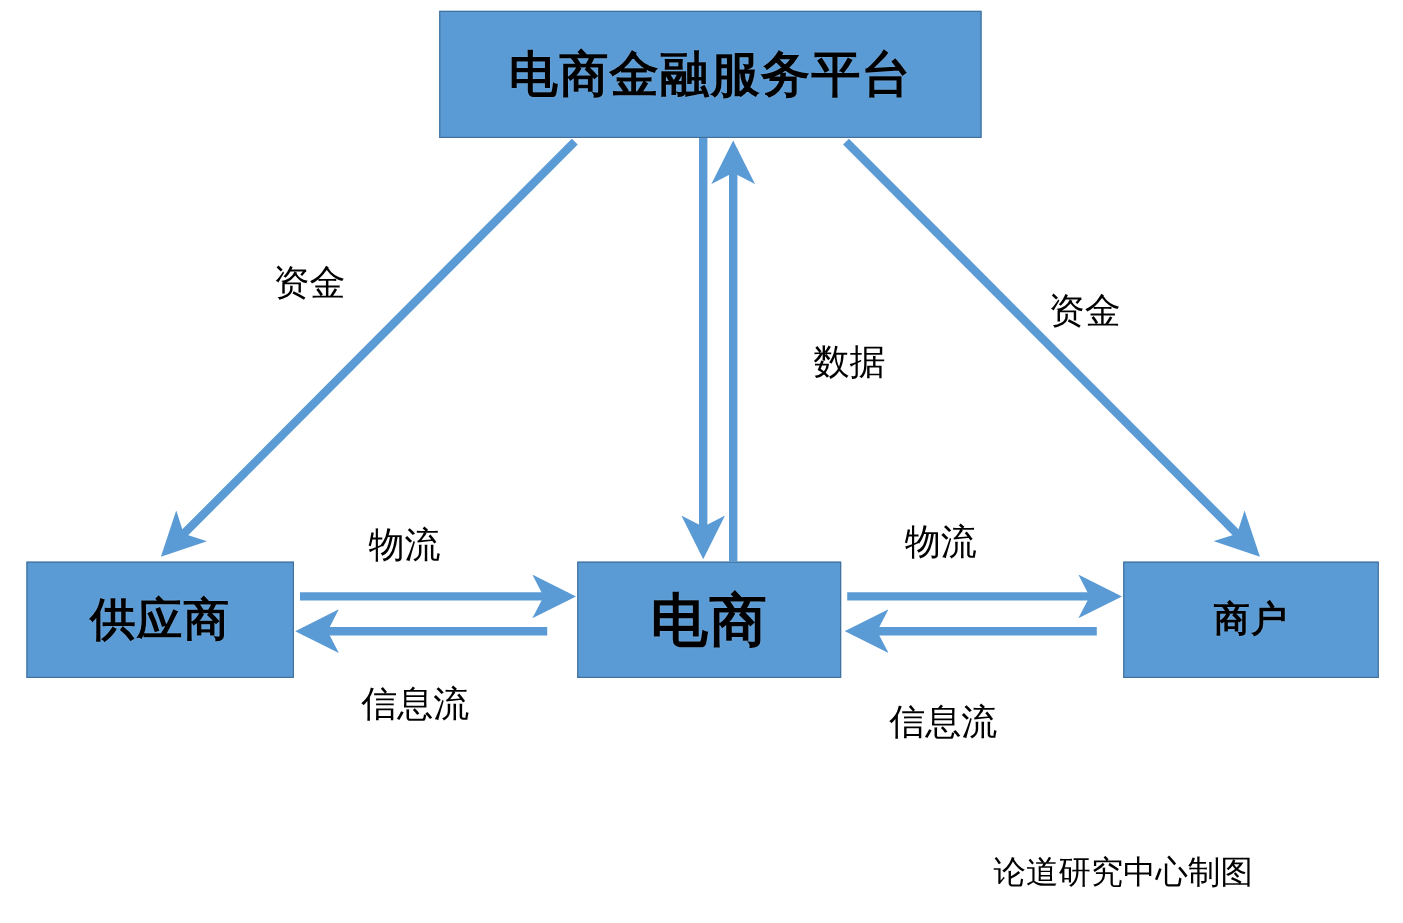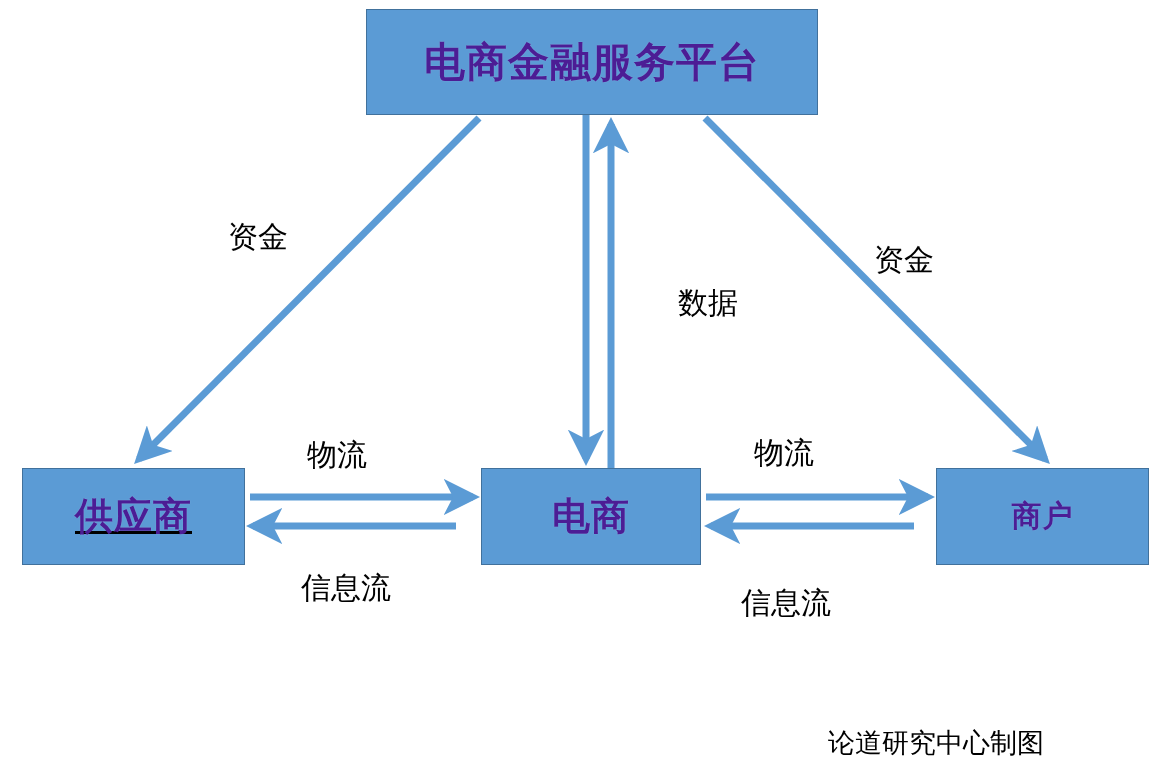--- a/index.html
+++ b/index.html
@@ -27,51 +27,50 @@
     position: absolute;
     background: #5b9bd5;
     border: 1px solid #41719c;
     box-sizing: border-box;
     display: flex;
     align-items: center;
     justify-content: center;
     z-index: 3;
   }
   .node-label {
-    color: #4c1d95;
+    color: #000000;
     font-family: "Liberation Sans", "DejaVu Sans", sans-serif;
     font-weight: bold;
     letter-spacing: 1px;
     white-space: nowrap;
     text-shadow: 0 0 1px rgba(255,255,255,0.35);
   }
   #node-platform {
     left: 366px;
     top: 9px;
     width: 452px;
     height: 106px;
   }
   #node-platform .node-label { font-size: 41px; }
 
   #node-supplier {
     left: 22px;
     top: 468px;
     width: 223px;
     height: 97px;
-    text-decoration: underline;
   }
   #node-supplier .node-label { font-size: 38px; }
 
   #node-ecommerce {
     left: 481px;
     top: 468px;
     width: 220px;
     height: 97px;
   }
-  #node-ecommerce .node-label { font-size: 38px; }
+  #node-ecommerce .node-label { font-size: 48px; }
 
   #node-merchant {
     left: 936px;
     top: 468px;
     width: 213px;
     height: 97px;
   }
   #node-merchant .node-label { font-size: 30px; }
 
   .edge-label {
@@ -87,21 +86,21 @@
   #label-funds-right { left: 874px; top: 245px; }
   #label-data        { left: 634px; top: 288px; margin-left: 44px; }
   #label-logistics-left   { left: 307px; top: 440px; }
   #label-infoflow-left    { left: 301px; top: 573px; }
   #label-logistics-right  { left: 754px; top: 438px; }
   #label-infoflow-right   { left: 741px; top: 588px; }
 
   #credit {
     position: absolute;
     left: 828px;
-    top: 730px;
+    top: 714px;
     color: #000000;
     font-family: "Liberation Serif", "DejaVu Serif", serif;
     font-size: 27px;
     line-height: 1;
     white-space: nowrap;
     z-index: 4;
   }
 </style>
 </head>
 <body>

